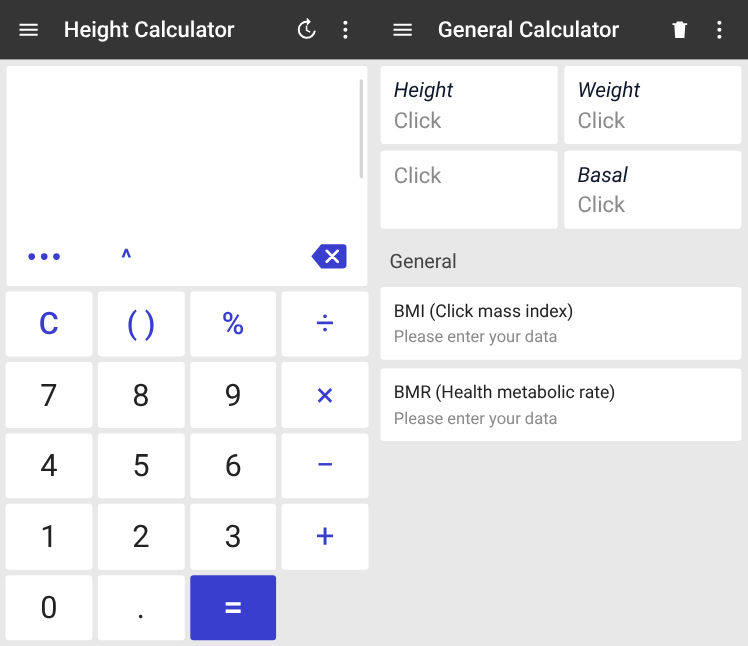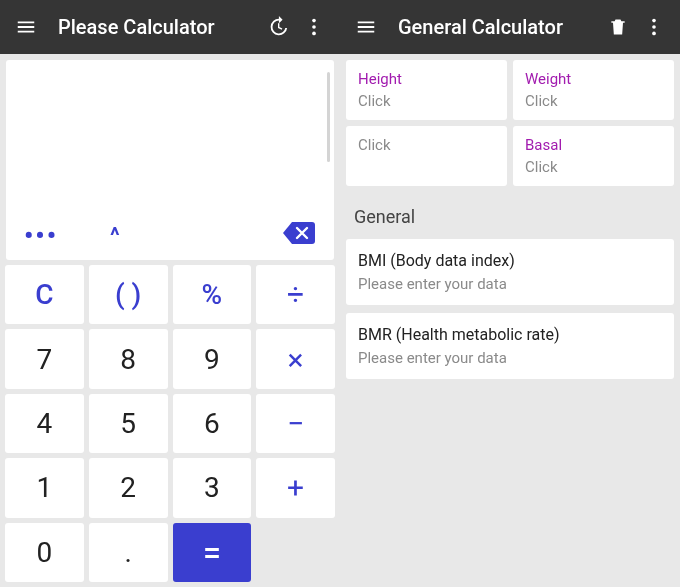--- a/index.html
+++ b/index.html
@@ -27,43 +27,43 @@
   
   .keypad { display: grid; grid-template-columns: repeat(4, 1fr); grid-template-rows: repeat(5, 1fr); gap: 5px; padding: 5px; flex: 1; }
   .key { background: #fff; border-radius: 3px; display: flex; align-items: center; justify-content: center; font-size: 28px; color: #222; cursor: pointer; user-select: none; }
   .key.op { color: #3a3ecf; font-weight: 400; font-size: 30px; }
   .key.blue { color: #3a3ecf; font-size: 28px; font-weight: 500; }
   .key.equals { background: #3a3ecf; color: #fff; font-size: 32px; font-weight: 500; }
 
   
   .inputs-grid { display: grid; grid-template-columns: 1fr 1fr; gap: 6px; padding: 6px; }
   .input-card { background: #fff; border-radius: 3px; padding: 10px 12px; cursor: pointer; }
-  .input-card .ic-label { font-size: 15px; color: #a21caf; margin-bottom: 4px; }
-  .input-card .ic-hint { font-size: 15px; color: #8a8a8a; }
+  .input-card .ic-label { font-size: 19px; color: #0f172a; margin-bottom: 4px; font-style: italic; }
+  .input-card .ic-hint { font-size: 20px; color: #8a8a8a; }
 
   .section-title { font-size: 18px; color: #444; padding: 14px 14px 12px 14px; }
 
   .result-card { background: #fff; margin: 0 6px 8px 6px; border-radius: 3px; padding: 12px 12px; }
   .result-card .rc-title { font-size: 16px; color: #222; margin-bottom: 5px; }
   .result-card .rc-sub { font-size: 15px; color: #8a8a8a; }
 
 </style>
 </head>
 <body>
 
 <div class="app">
 
   <div class="pane pane-left">
     <div class="appbar">
       <div class="iconbtn">
         <svg width="22" height="22" viewBox="0 0 24 24">
             <path fill="#fff" d="M3 6h18v2H3V6zm0 5h18v2H3v-2zm0 5h18v2H3v-2z"></path>
           </svg>
       </div>
-      <div class="title">Please Calculator</div>
+      <div class="title">Height Calculator</div>
       <div class="iconbtn">
         <svg width="22" height="22" viewBox="0 0 24 24">
             <path fill="#fff" d="M13 3a9 9 0 1 0 8.94 10H19.9A7 7 0 1 1 13 5v3l4-4-4-4v3zM12 8v5l4 2 .75-1.23L13.5 12V8H12z"></path>
           </svg>
       </div>
       <div class="iconbtn">
         <svg width="22" height="22" viewBox="0 0 24 24">
             <circle cx="12" cy="5" r="2" fill="#fff"></circle>
             <circle cx="12" cy="12" r="2" fill="#fff"></circle>
             <circle cx="12" cy="19" r="2" fill="#fff"></circle>
@@ -150,21 +150,21 @@
       </div>
       <div class="input-card">
         <div class="ic-label">Basal</div>
         <div class="ic-hint">Click</div>
       </div>
     </div>
 
     <div class="section-title">General</div>
 
     <div class="result-card">
-      <div class="rc-title">BMI (Body data index)</div>
+      <div class="rc-title">BMI (Click mass index)</div>
       <div class="rc-sub">Please enter your data</div>
     </div>
     <div class="result-card">
       <div class="rc-title">BMR (Health metabolic rate)</div>
       <div class="rc-sub">Please enter your data</div>
     </div>
   </div>
 </div>
 
 </body></html>

